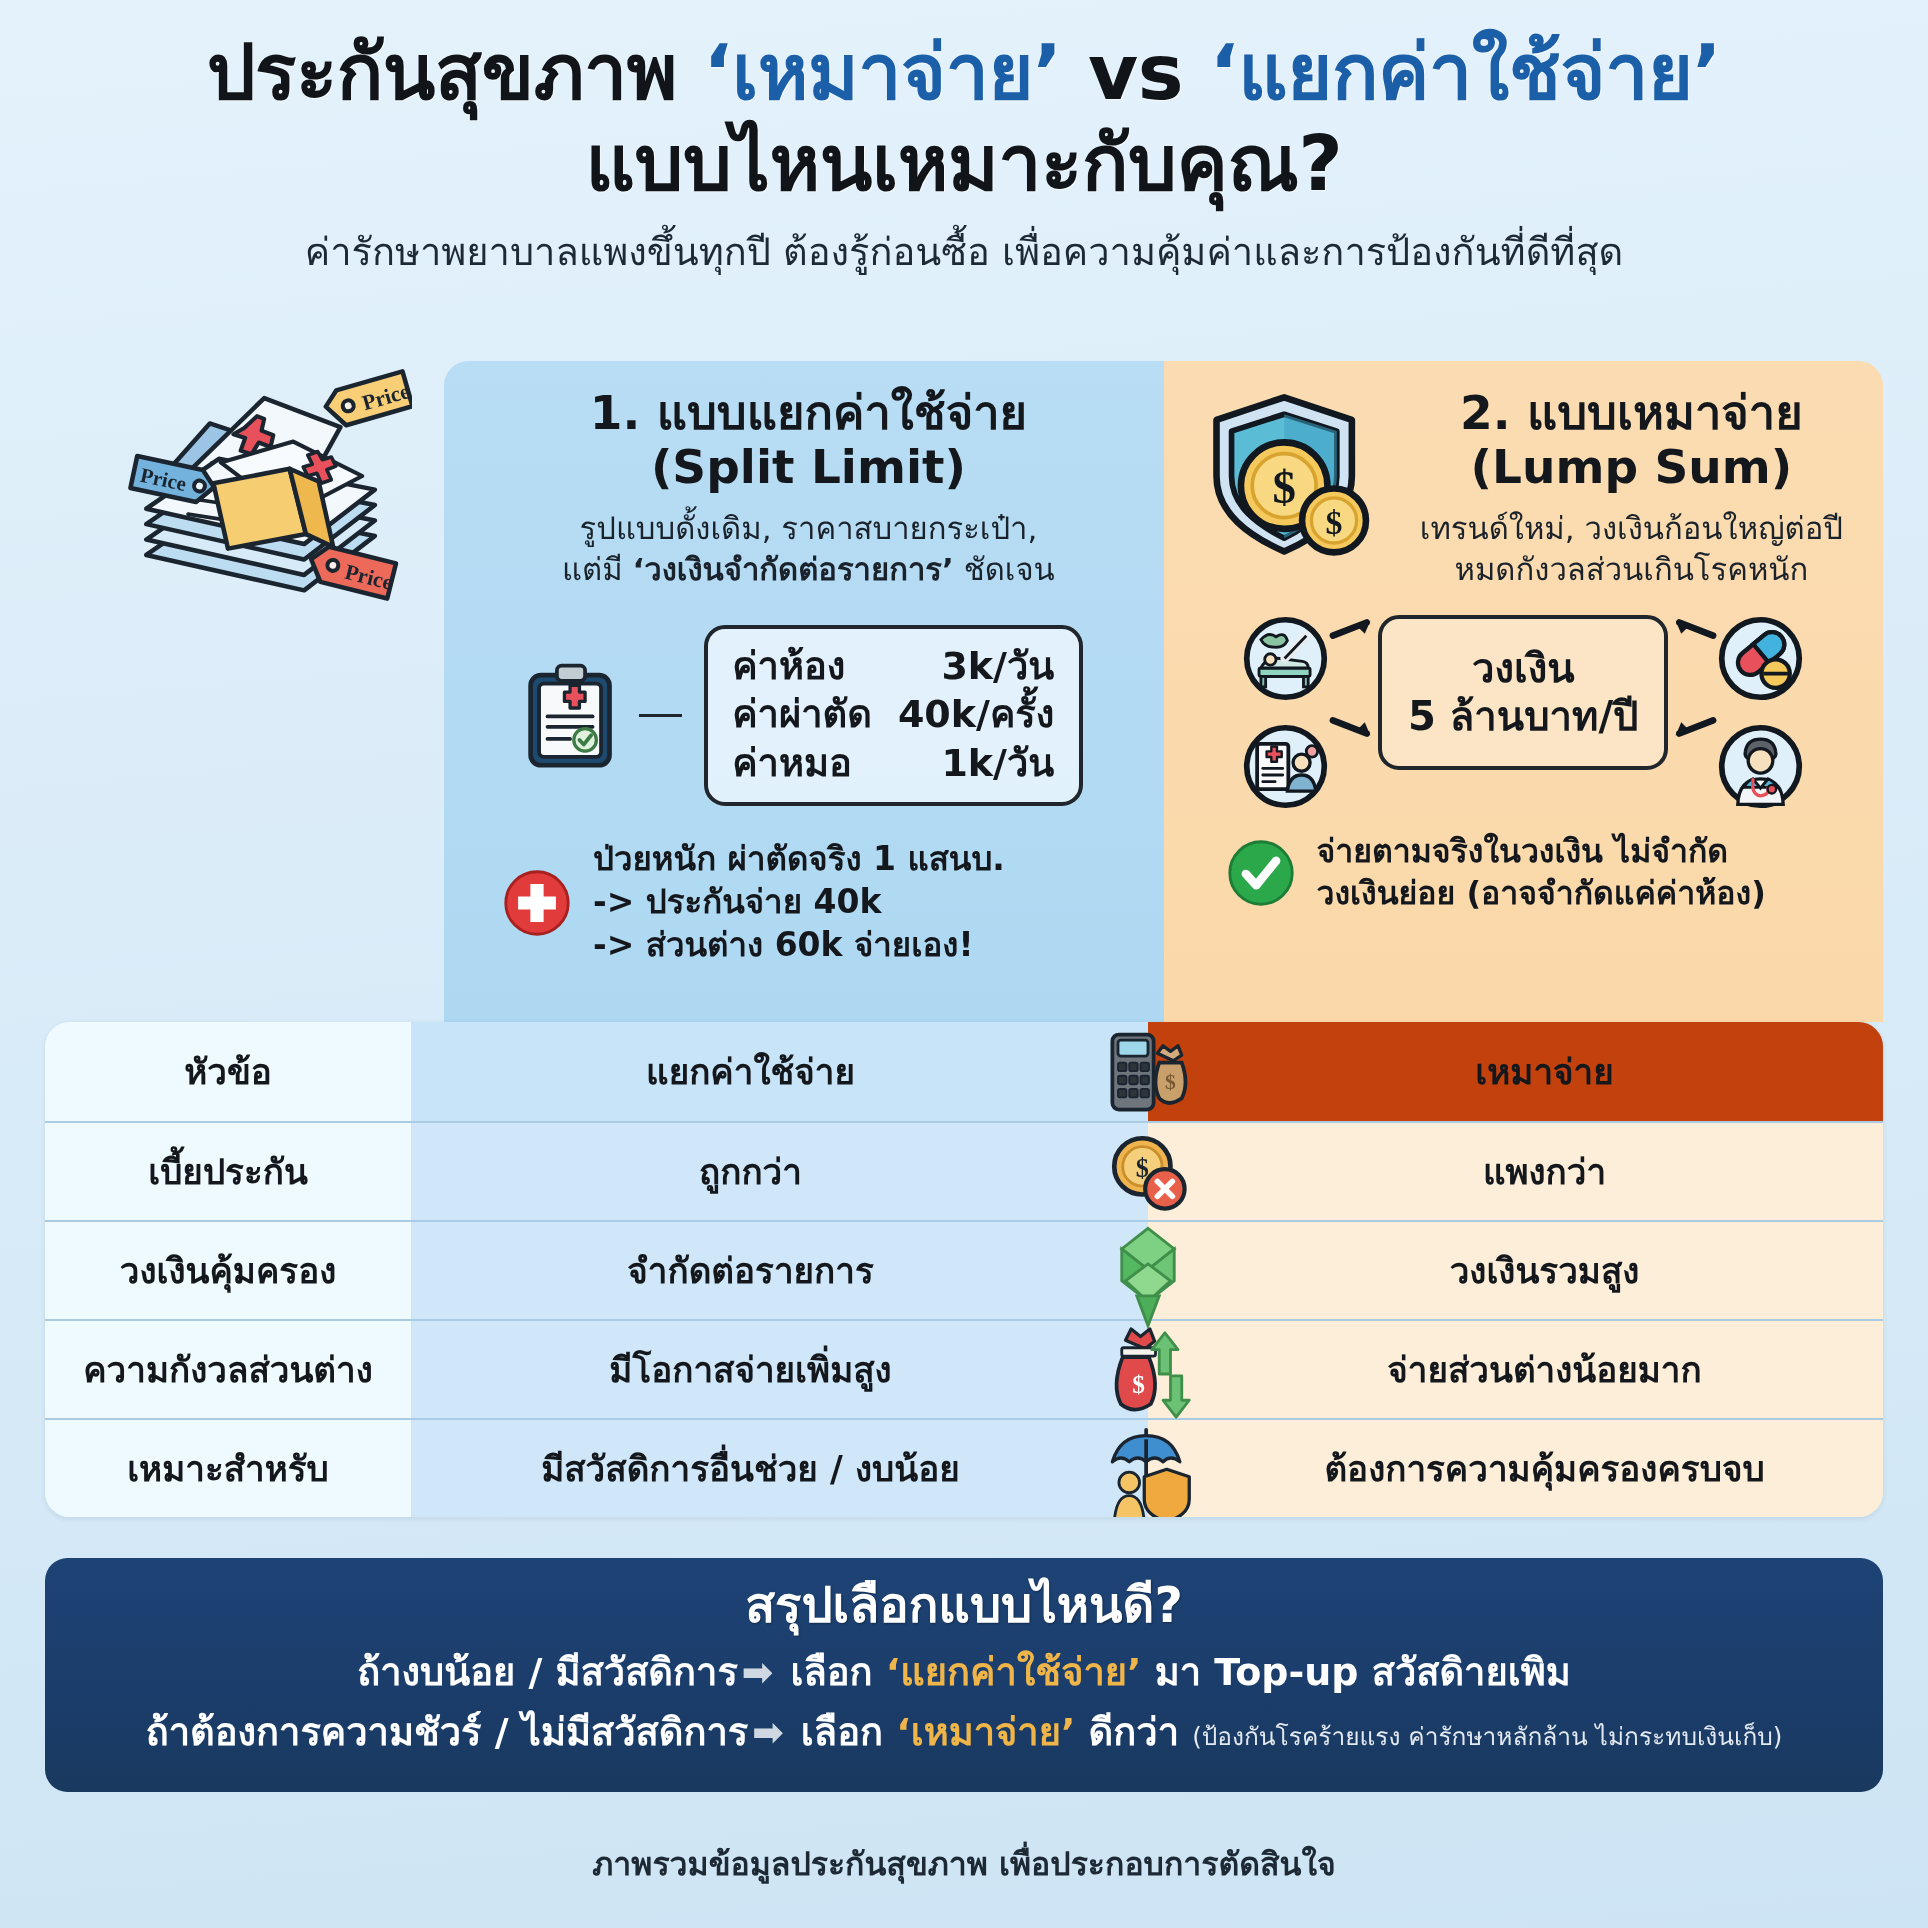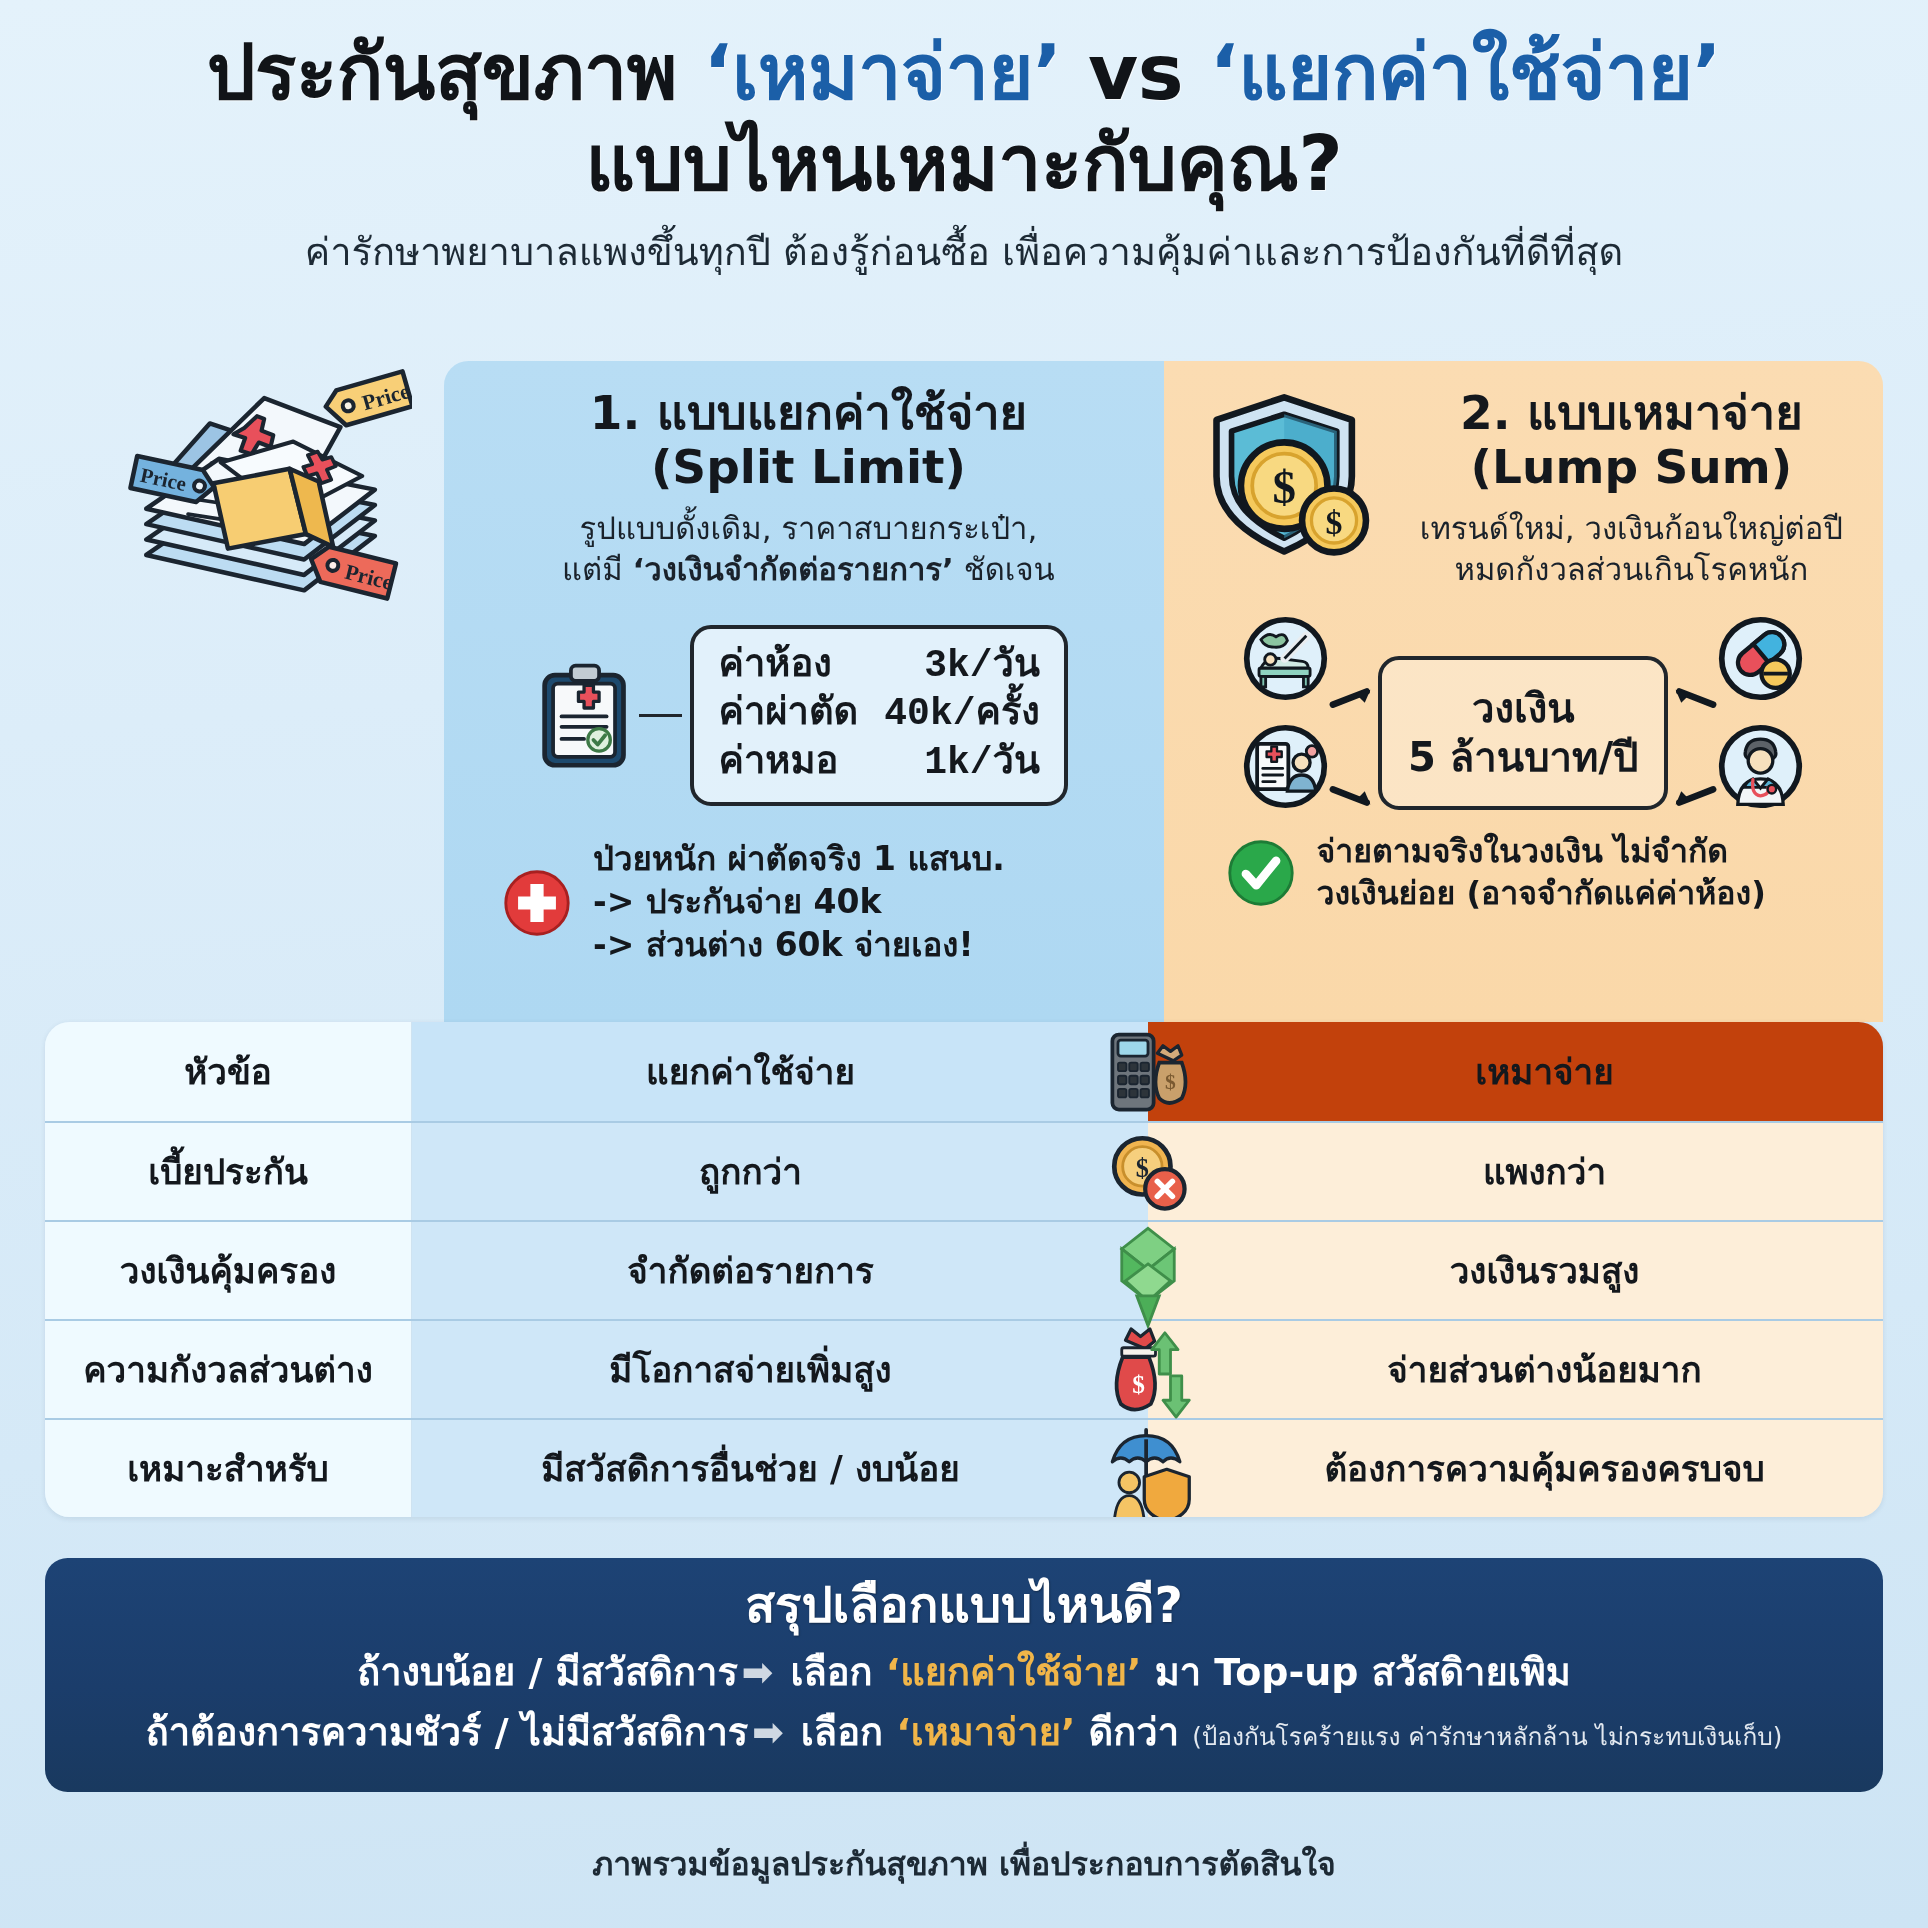--- a/index.html
+++ b/index.html
@@ -84,23 +84,22 @@
   .panel-sub b { font-weight: 900; }
 
   
   .panel-left .panel-head { margin-left: 9.4px; }
   .panel-left .panel-sub  { margin-left: 9.4px; }
 
   .split-row {
     display: flex;
     align-items: center;
     justify-content: center;
-    gap: 8px;
+    gap: 22px;
     margin-top: 34px;
-    font-family: Liberation Mono, monospace;
   }
   .connector {
     width: 43px;
     height: 3.8px;
     background: #20262c;
     flex: 0 0 auto;
   }
   .limit-box {
     background: rgba(255,255,255,.62);
     border: 4.7px solid #20262c;
@@ -136,21 +135,21 @@
   
   .rp-top {
     display: flex;
     align-items: flex-start;
     gap: 21px;
     padding-left: 11.3px;
   }
   .rp-top-text { flex: 1; }
   .flow {
     display: flex;
-    align-items: flex-end;
+    align-items: flex-start;
     justify-content: center;
     gap: 0;
     margin-top: 24.5px;
   }
   .flow-col {
     display: flex;
     flex-direction: column;
     gap: 21px;
     align-items: center;
   }

